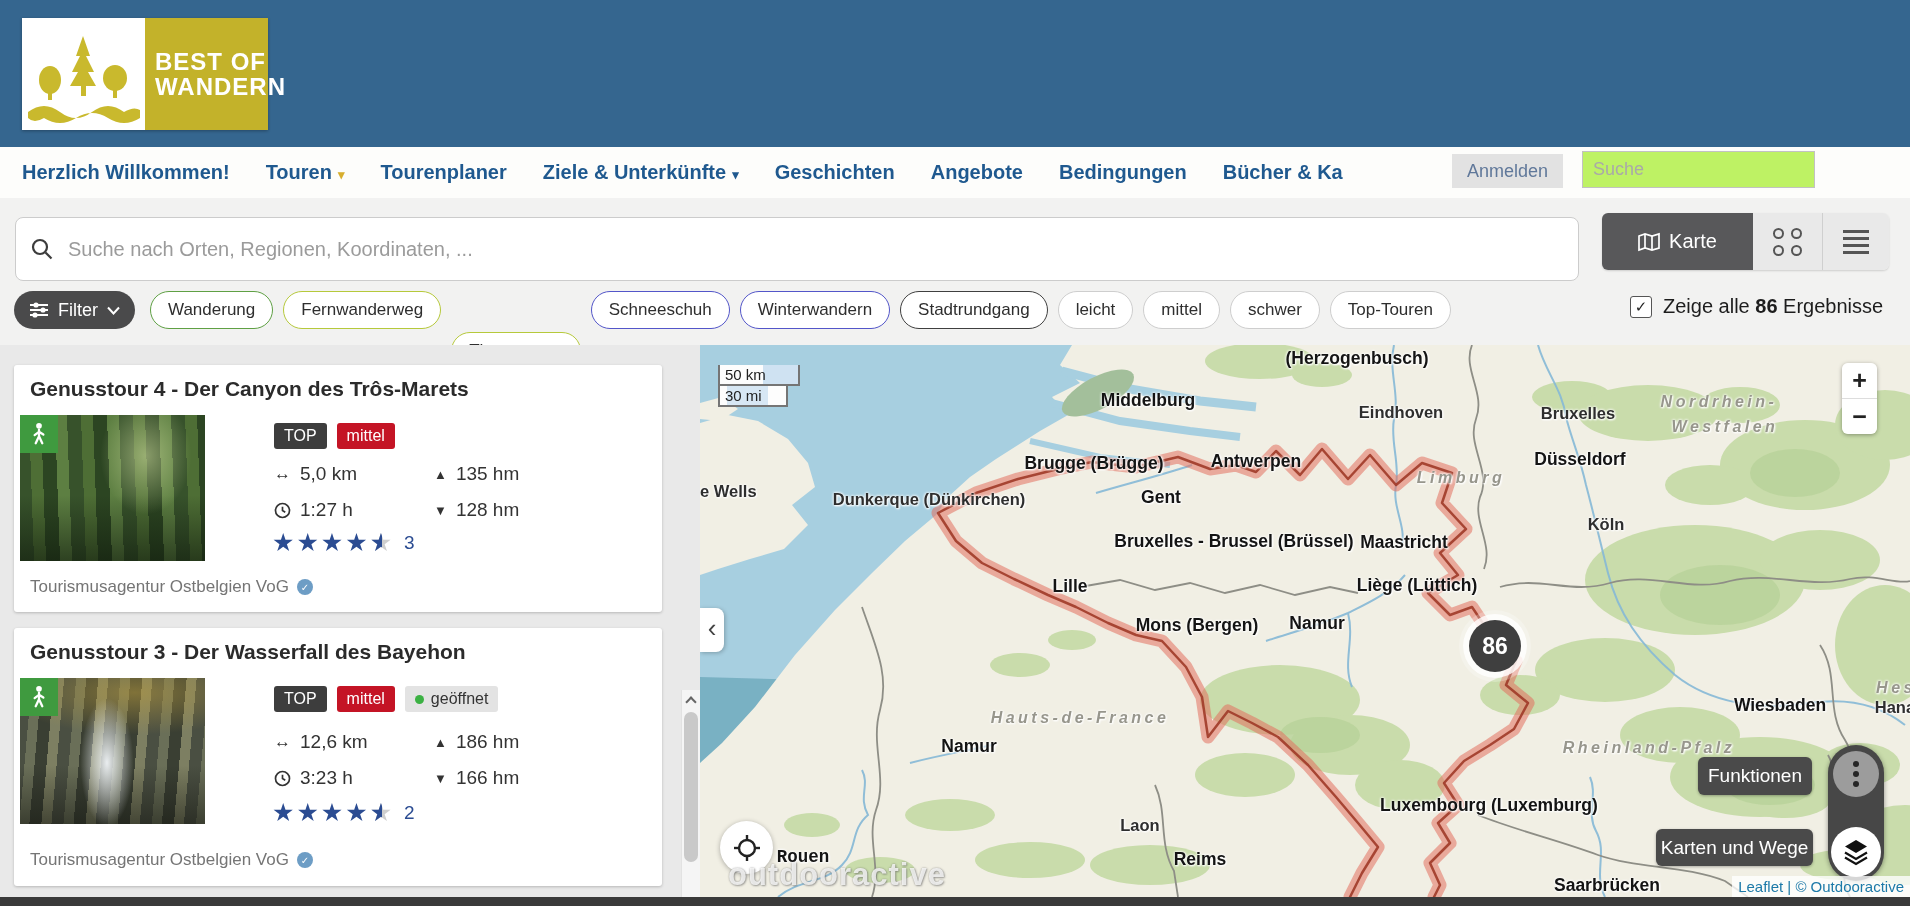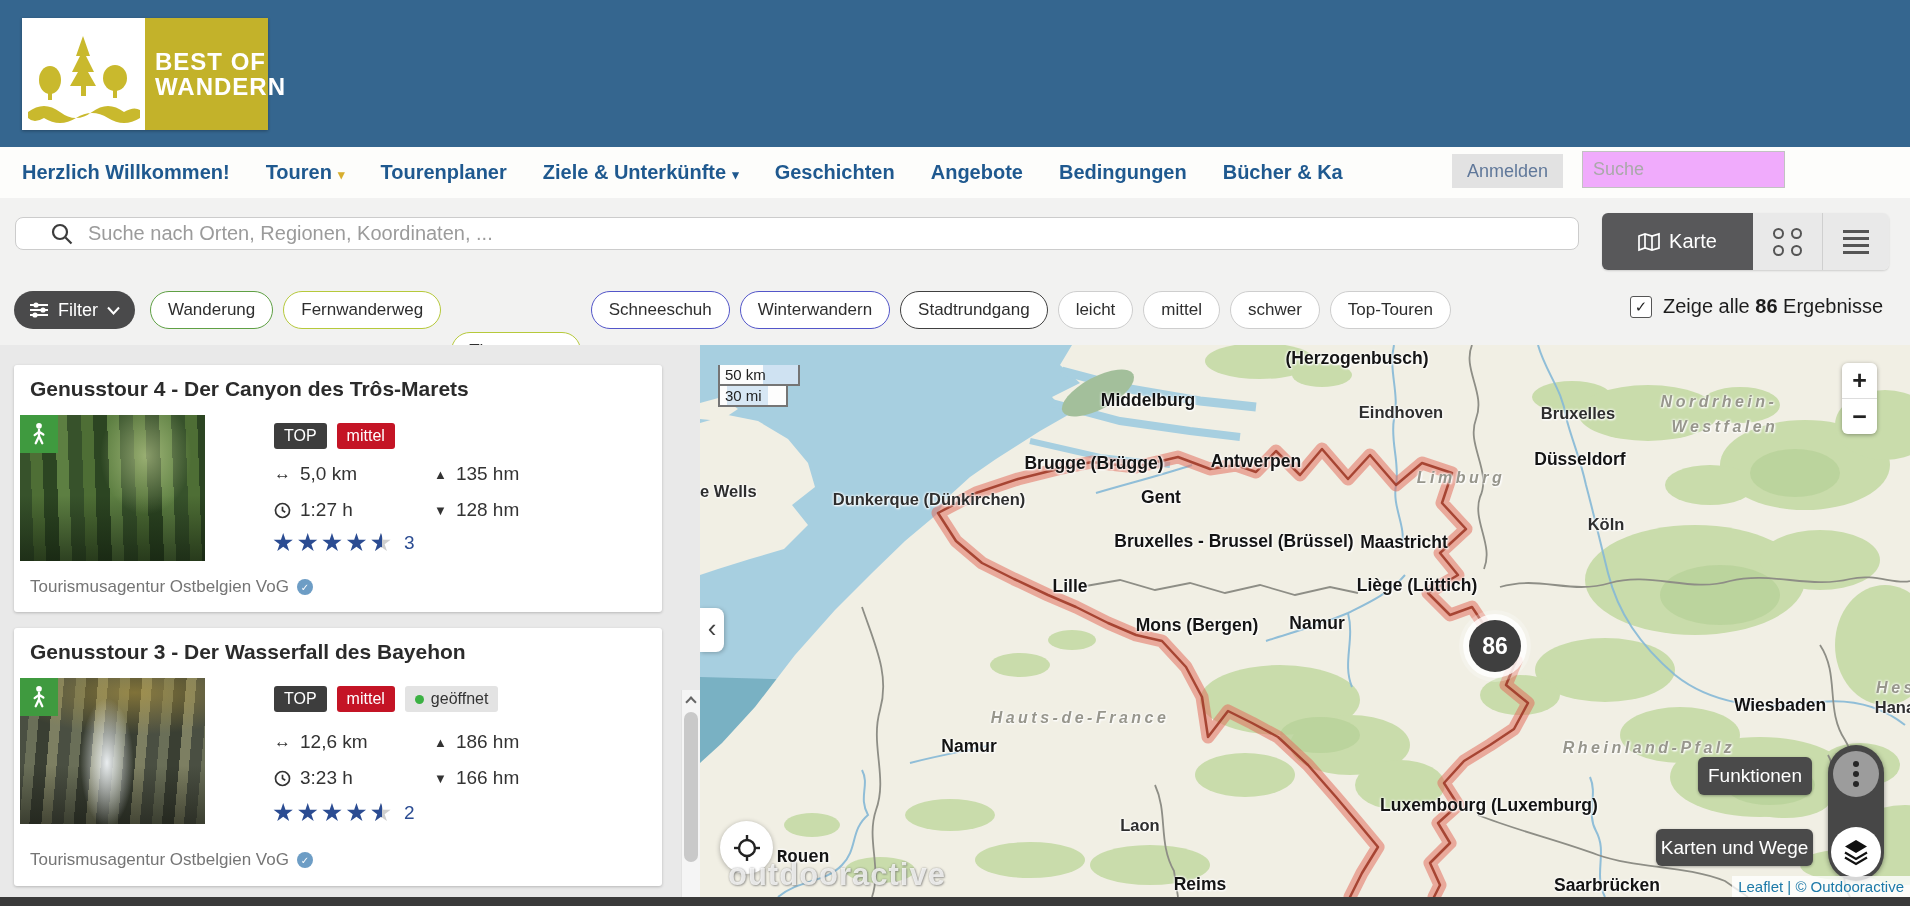--- a/index.html
+++ b/index.html
@@ -10,27 +10,27 @@
   .logo-left{width:123px;height:100%;background:#fff;position:relative;overflow:hidden;}
   .logo-right{width:123px;height:100%;background:#c3b22a;color:#fff;display:flex;flex-direction:column;justify-content:center;padding-left:10px;box-sizing:border-box;font-weight:bold;font-size:24px;letter-spacing:1px;line-height:1.05;}
   .logo-trees{position:absolute;inset:0;}
   
   .nav-bar{position:absolute;left:0;top:147px;width:1910px;height:51px;background:#fdfdfb;border-bottom:1px solid #eee;}
   #nav-items{display:flex;align-items:center;height:100%;padding-left:22px;gap:36px;width:1430px;overflow:hidden;white-space:nowrap;}
   .nav-item{display:flex;align-items:center;color:#1f598f;font-size:20px;font-weight:bold;cursor:pointer;}
   .nav-item .caret{font-size:13px;margin-left:6px;margin-top:3px;}
   .caret.gold{color:#d7ae2e;} .caret.blue{color:#1f598f;}
   .login-btn{position:absolute;left:1452px;top:154px;height:34px;background:#e2e2e2;color:#60789a;font-size:18px;display:flex;align-items:center;padding:0 15px;cursor:pointer;}
-  .mini-search{position:absolute;left:1582px;top:151px;width:203px;height:37px;background:#f0abfc;border:1px solid #c2c2c2;display:flex;align-items:center;box-sizing:border-box;}
+  .mini-search{position:absolute;left:1582px;top:151px;width:233px;height:37px;background:#bef264;border:1px solid #c2c2c2;display:flex;align-items:center;box-sizing:border-box;}
   .mini-search input{border:none;outline:none;flex:1;font-size:18px;padding:0 6px 0 10px;color:#444;font-family:inherit;background:transparent;}
   .mini-search input::placeholder{color:#a9a9a9;}
   .mini-search svg{margin-right:8px;}
   
   .toolbar{position:absolute;left:0;top:198px;width:1910px;height:147px;background:#f2f2f1;}
-  .big-search{position:absolute;left:15px;top:19px;width:1564px;height:33px;background:#fff;border:1px solid #ccc;border-radius:8px;display:flex;align-items:center;box-sizing:border-box;padding-left:20px;}
+  .big-search{position:absolute;left:15px;top:19px;width:1564px;height:64px;background:#fff;border:1px solid #ccc;border-radius:8px;display:flex;align-items:center;box-sizing:border-box;}
   .big-search svg{margin:0 12px 0 14px;}
   .big-search input{border:none;outline:none;flex:1;font-size:20px;color:#333;font-family:inherit;background:transparent;}
   .big-search input::placeholder{color:#9b9b9b;}
   .view-switch{position:absolute;left:1602px;top:15px;height:57px;display:flex;border-radius:6px;overflow:hidden;box-shadow:0 1px 2px rgba(0,0,0,.15);}
   .vs-map{width:151px;background:#58585a;color:#fff;display:flex;align-items:center;justify-content:center;gap:9px;font-size:20px;cursor:pointer;}
   .vs-grid,.vs-list{width:69px;background:#e9e9e9;display:flex;align-items:center;justify-content:center;cursor:pointer;}
   .vs-list{border-left:1px solid #cfcfcf;width:66px;}
   .grid-icon{display:grid;grid-template-columns:12px 12px;gap:6px;}
   .grid-icon i{width:11px;height:11px;border:2.5px solid #555;border-radius:50%;box-sizing:border-box;}
   .list-icon{display:flex;flex-direction:column;gap:4px;}
@@ -468,21 +468,21 @@
         <span class="map-label bold" style="left: 497px; top: 280px;">Mons (Bergen)</span>
         <span class="map-label bold" style="left: 617px; top: 278px;">Namur</span>
         <span class="map-label region" style="left: 380px; top: 373px;">Hauts-de-France</span>
         <span class="map-label bold" style="left: 269px; top: 401px;">Namur</span>
         <span class="map-label bold" style="left: 1080px; top: 360px;">Wiesbaden</span>
         <span class="map-label normal" style="left: 1178px; top: 362px; padding-left: 44px;">Hanau</span>
         <span class="map-label region" style="left: 949px; top: 403px;">Rheinland-Pfalz</span>
         <span class="map-label bold" style="left: 789px; top: 460px;">Luxembourg (Luxemburg)</span>
         <span class="map-label normal" style="left: 440px; top: 480px;">Laon</span>
         <span class="map-label bold" style="left: 103px; top: 512px; font-family: Liberation Mono, monospace;">Rouen</span>
-        <span class="map-label bold" style="left: 500px; top: 539px;">Reims</span>
+        <span class="map-label bold" style="left: 500px; top: 514px;">Reims</span>
         <span class="map-label bold" style="left: 907px; top: 540px;">Saarbrücken</span>
       </div>
 
     <div class="scale">
       <div class="km">50 km</div>
       <div class="mi">30 mi</div>
     </div>
 
     <div class="zoom-ctl">
       <div class="zin">+</div>

